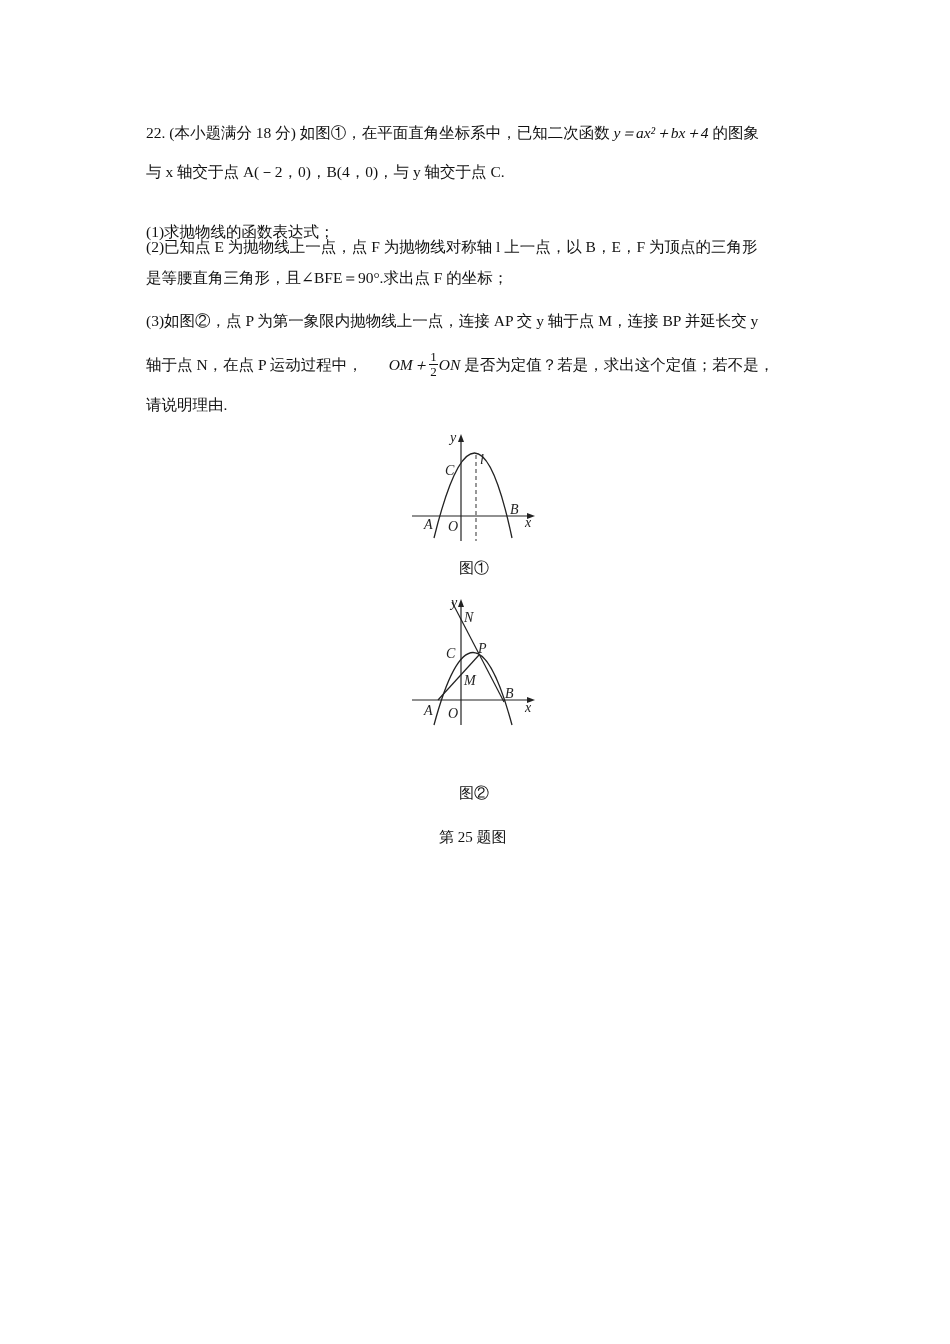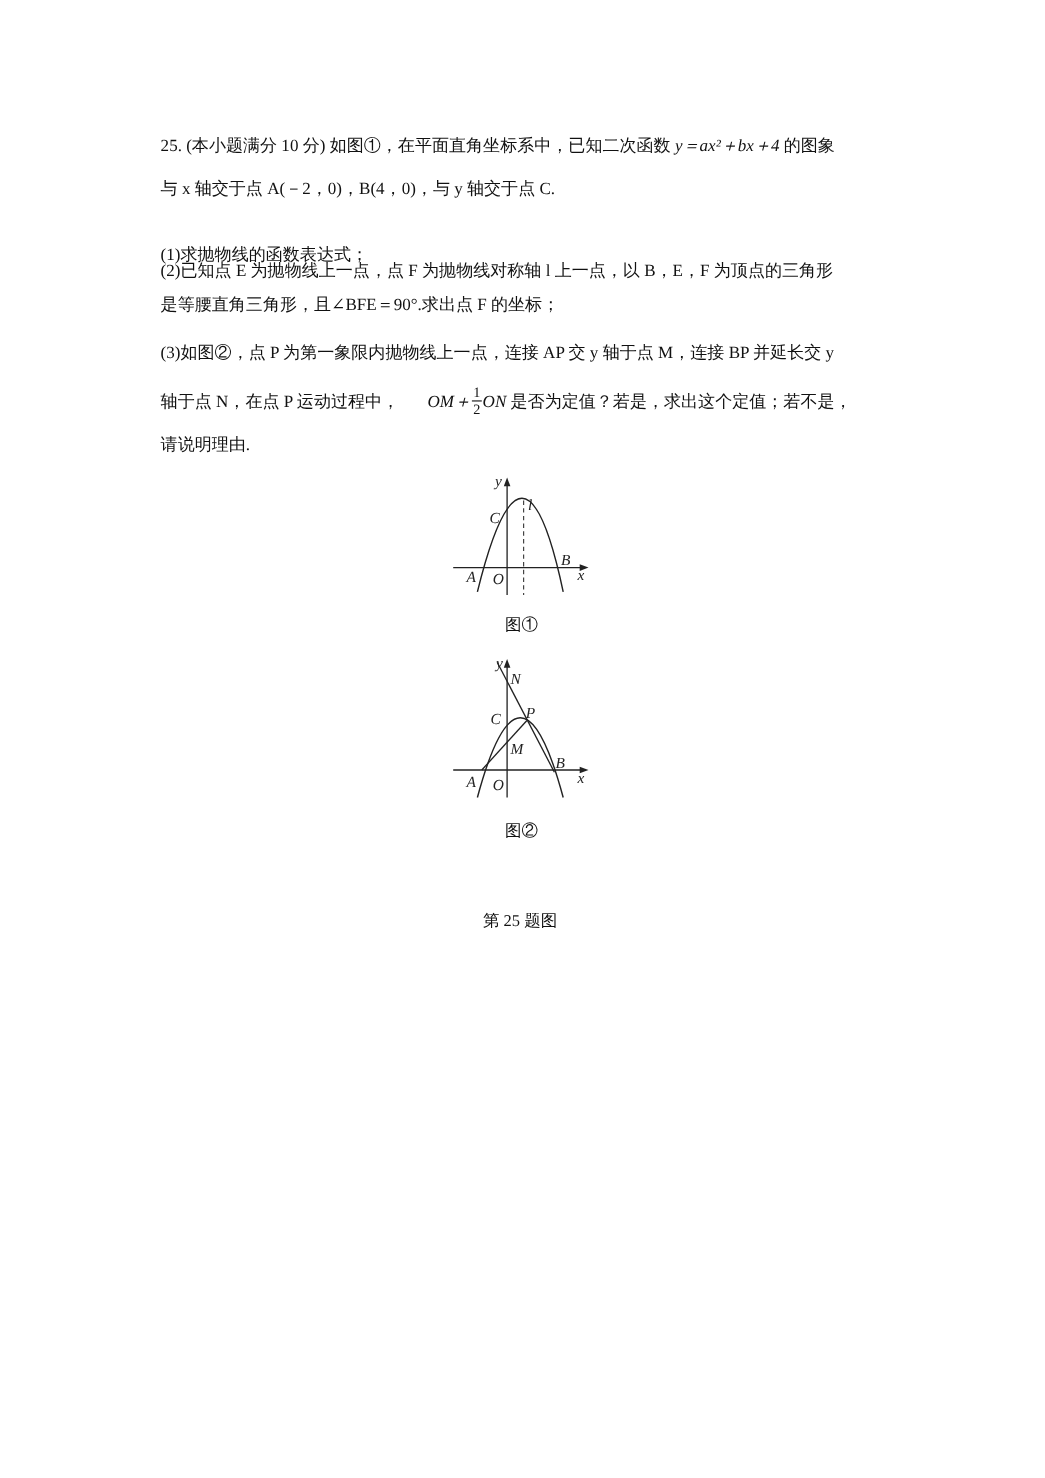--- a/index.html
+++ b/index.html
@@ -11,22 +11,22 @@
   .frac span { display:block; }
   .frac .num { border-bottom:1px solid #111; padding:0 1px; }
   .cap { position:absolute; font-size:15px; white-space:nowrap; }
   svg text { font-family: "Liberation Serif", serif; font-style:italic; font-size:14px; fill:#222; }
 </style>
 </head>
 <body>
 
 <div>
   <div class="line" style="top:123px;">
-    <span>25.</span>
-    <span>(本小题满分 10 分)</span>
+    <span>22.</span>
+    <span>(本小题满分 18 分)</span>
     <span>如图①，在平面直角坐标系中，已知二次函数</span>
     <span class="it">y＝ax²＋bx＋4</span>
     <span>的图象</span>
   </div>
   <div class="line" style="top:162px;">与 x 轴交于点 A(－2，0)，B(4，0)，与 y 轴交于点 C.</div>
   <div class="line" style="top:199px;margin-top:23px;">(1)求抛物线的函数表达式；</div>
   <div class="line" style="top:237px;">(2)已知点 E 为抛物线上一点，点 F 为抛物线对称轴 l 上一点，以 B，E，F 为顶点的三角形</div>
   <div class="line" style="top:268px;">是等腰直角三角形，且∠BFE＝90°.求出点 F 的坐标；</div>
   <div class="line" style="top:311px;">(3)如图②，点 P 为第一象限内抛物线上一点，连接 AP 交 y 轴于点 M，连接 BP 并延长交 y</div>
   <div class="line" style="top:352px;">
@@ -75,14 +75,14 @@
   <text x="51" y="17">y</text>
   <text x="64" y="32">N</text>
   <text x="46" y="68">C</text>
   <text x="78" y="63">P</text>
   <text x="64" y="95">M</text>
   <text x="105" y="108">B</text>
   <text x="125" y="122">x</text>
   <text x="24" y="125">A</text>
   <text x="48" y="128">O</text>
 </svg>
-<div class="cap" style="left:459px;top:746px;">图②</div>
+<div class="cap" style="left:459px;top:784px;">图②</div>
 <div class="cap" style="left:439px;top:786px;margin-top:42px;">第 25 题图</div>
 
 </body></html>

